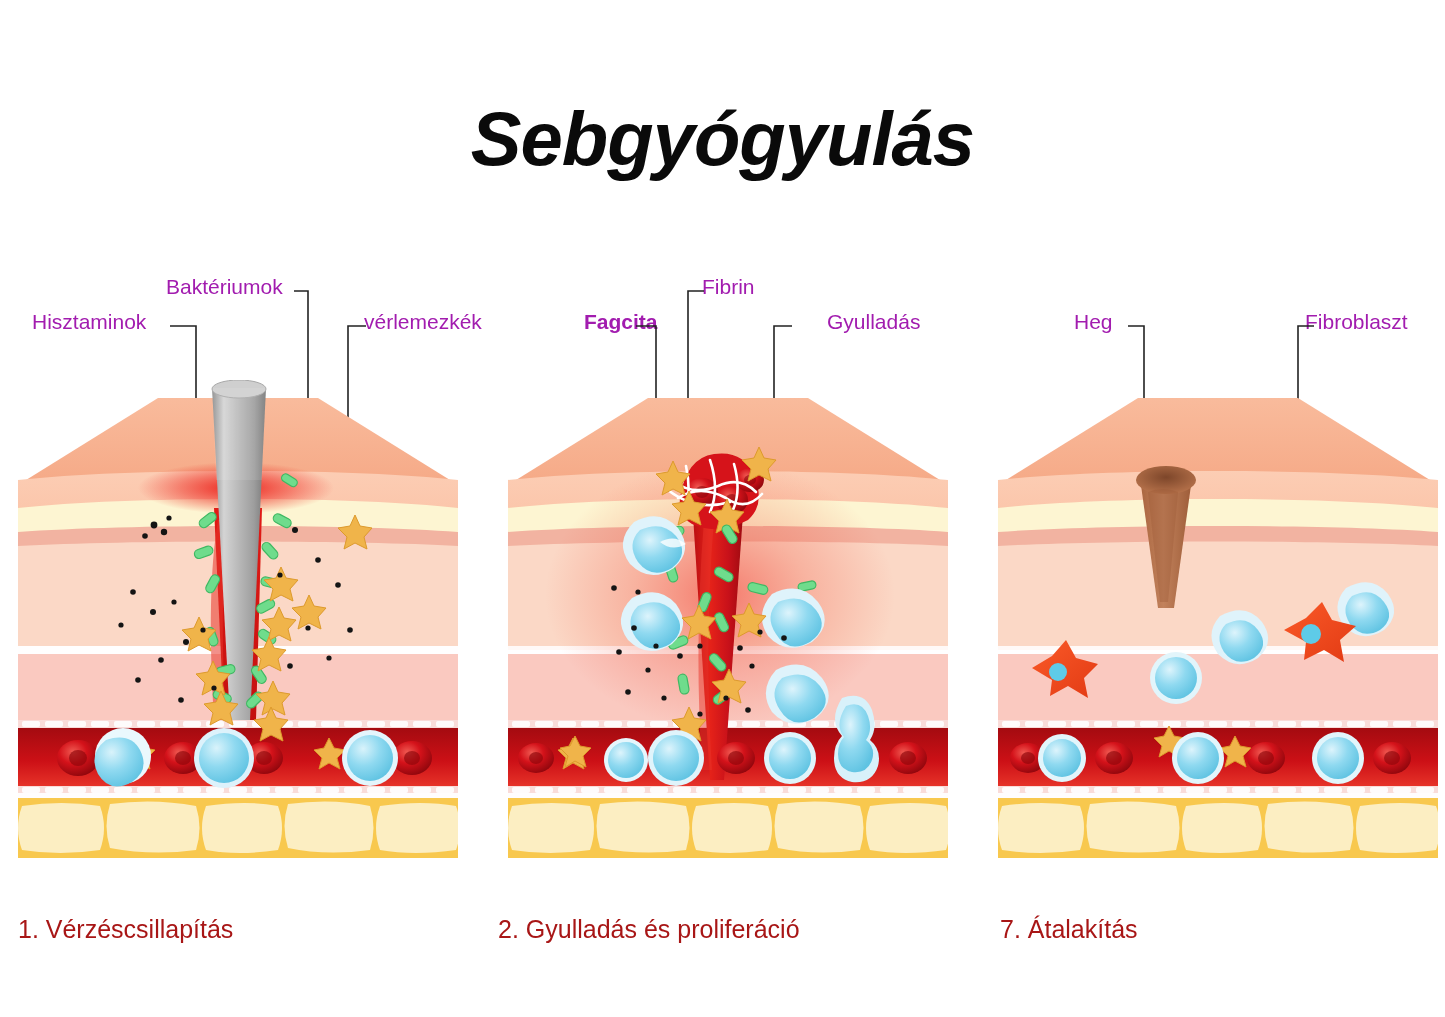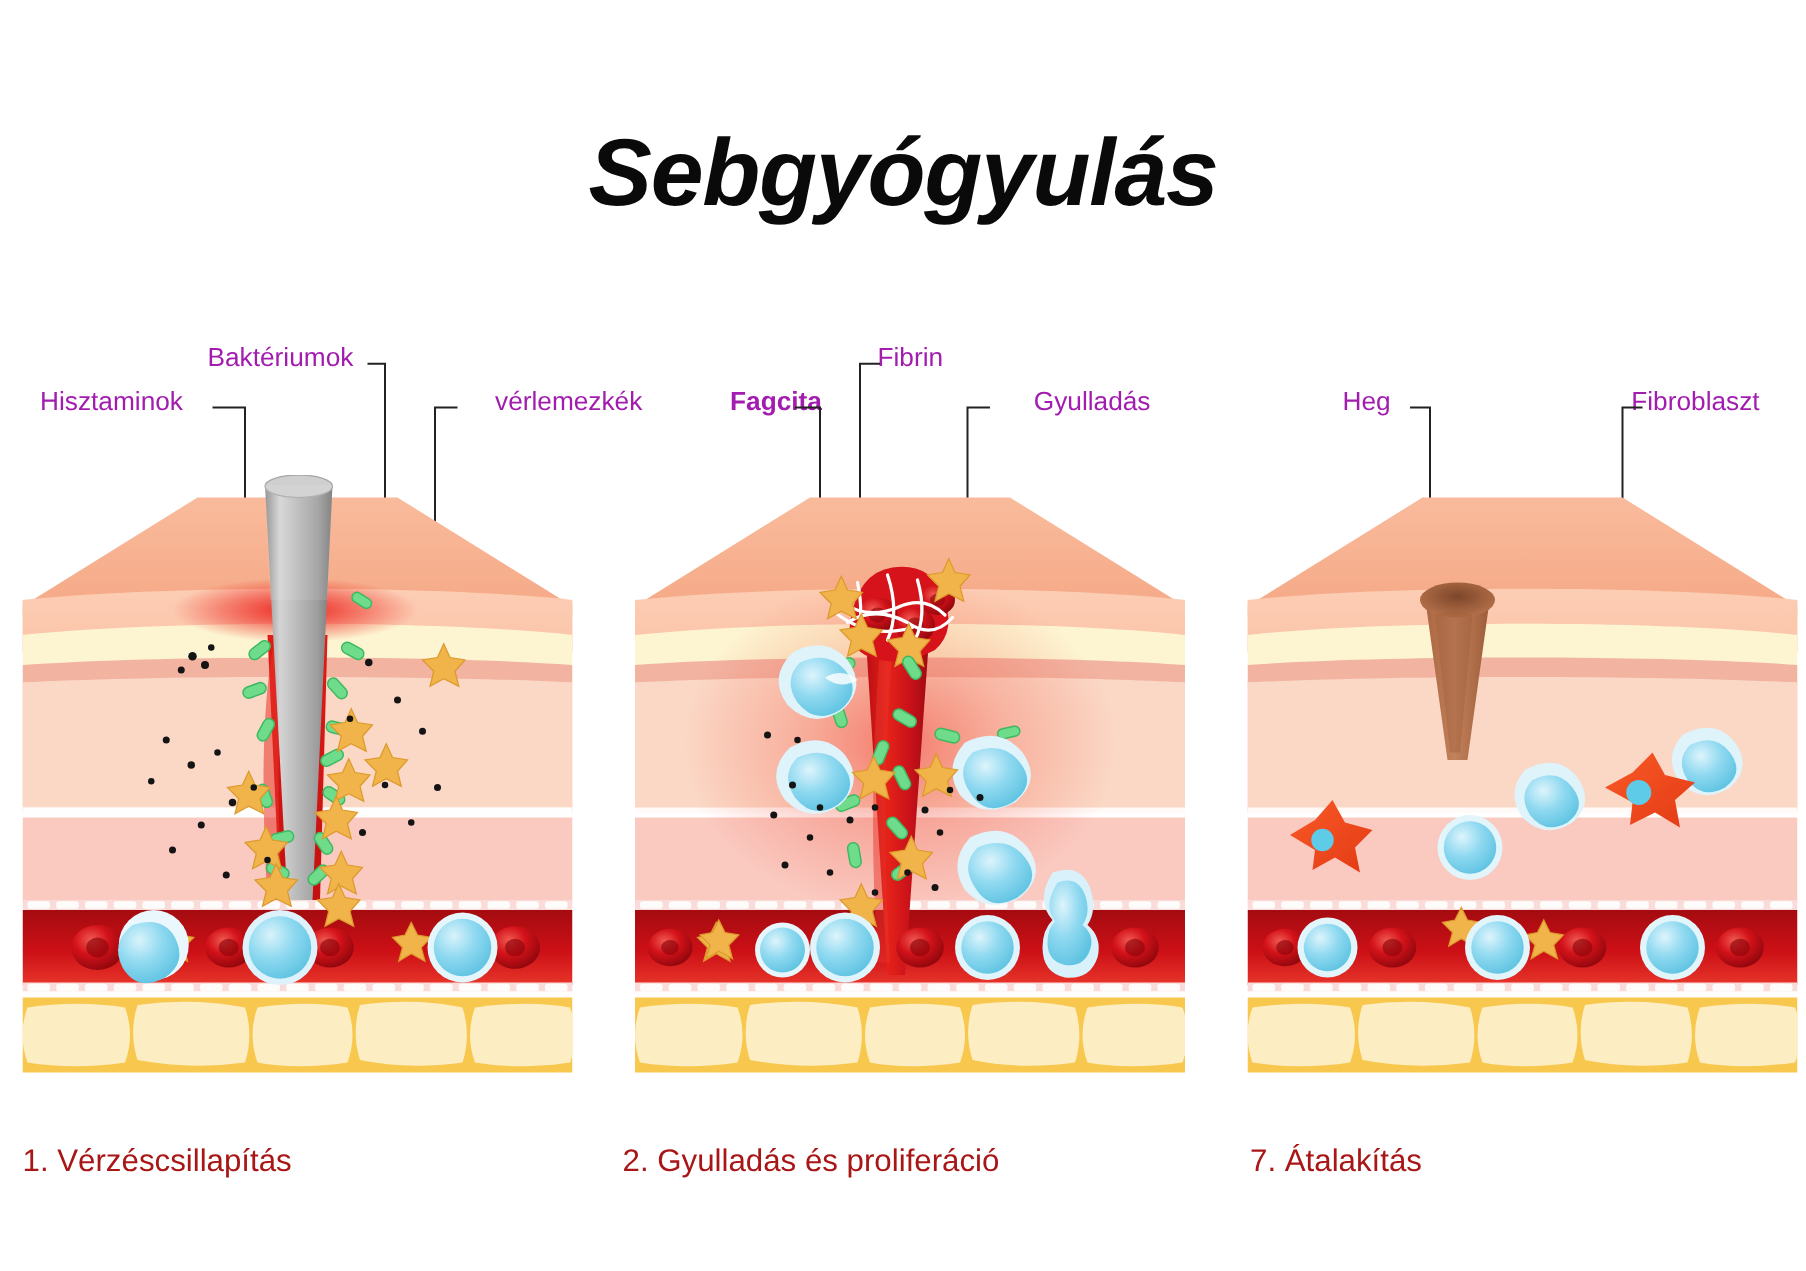--- a/index.html
+++ b/index.html
@@ -29,21 +29,21 @@
   #caption-3{left:1000px;}
 
   .label{
     position:absolute;font-size:21px;color:#a21caf;white-space:nowrap;
   }
   .leader{position:absolute;}
 
   
   #lbl-hisztaminok{left:32px;  top:310px;}
   #lbl-bakteriumok{left:166px; top:275px;}
-  #lbl-verlemezkek{left:364px; top:310px;margin-left:32px;}
+  #lbl-verlemezkek{left:364px; top:310px;}
   #lbl-fagcita    {left:584px; top:310px;font-weight:bold;}
   #lbl-fibrin     {left:702px; top:275px;}
   #lbl-gyulladas  {left:791px; top:310px;margin-left:36px;}
   #lbl-heg        {left:1074px;top:310px;}
   #lbl-fibroblaszt{left:1305px;top:310px;}
 </style>
 </head>
 <body>
 
 <div id="page-title">Sebgyógyulás</div>

